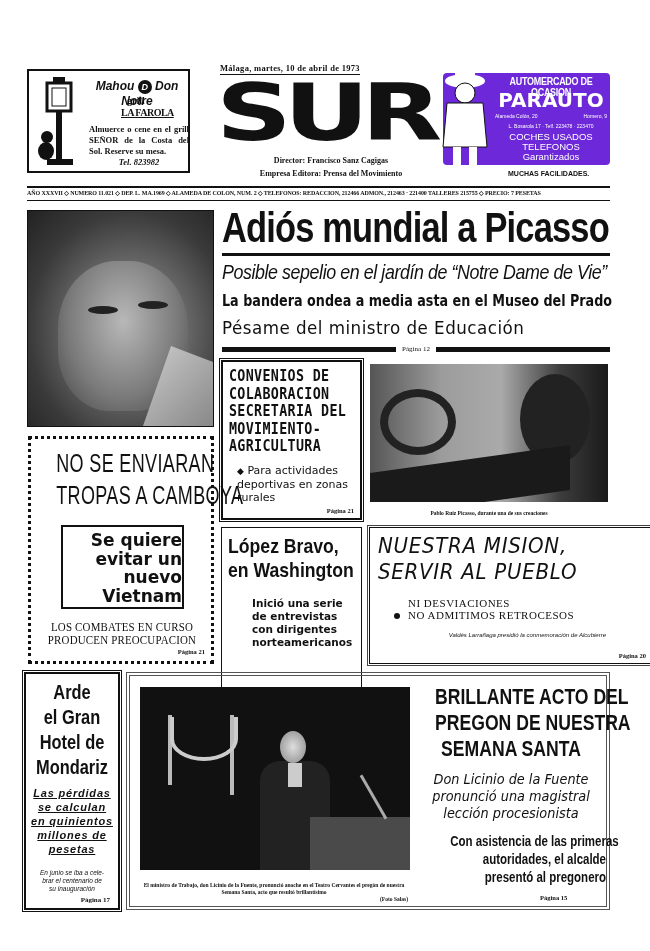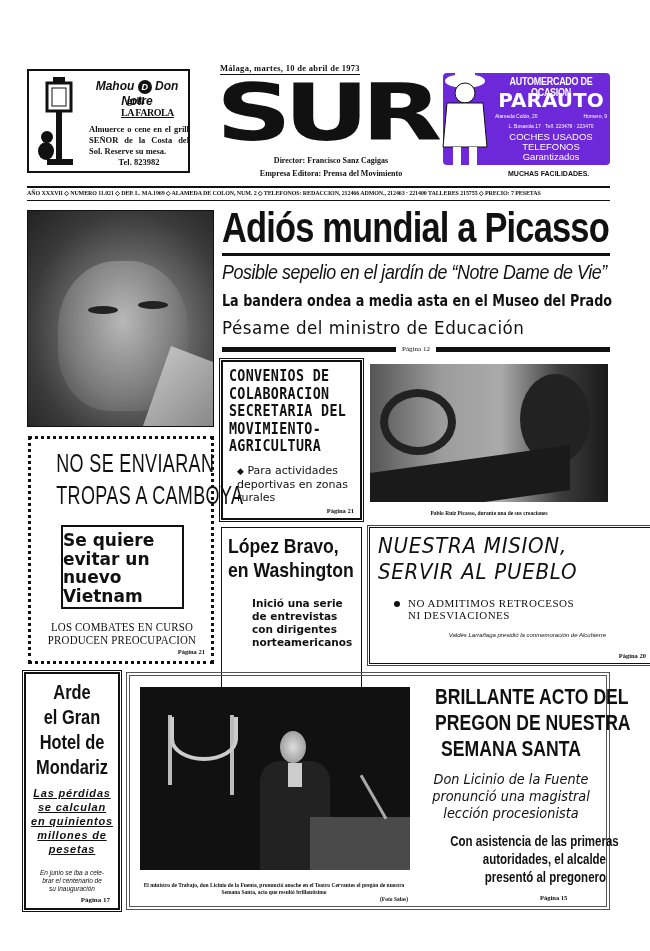--- a/index.html
+++ b/index.html
@@ -9,21 +9,21 @@
   }
   .abs { position: absolute; }
   
   .ad-left { left: 27px; top: 69px; width: 163px; height: 104px; border: 2px solid #111; box-sizing: border-box; }
   .ad-left .lamp { position: absolute; left: 8px; top: 4px; width: 44px; height: 92px; }
   .ad-left .brand { position: absolute; left: 58px; top: 8px; width: 100px; font: italic bold 12px "Liberation Sans", sans-serif; text-align: center; }
   .ad-left .brand .dot { display: inline-block; width: 14px; height: 14px; border-radius: 50%; background: #111; color: #fff; font-size: 9px; line-height: 14px; vertical-align: middle; }
   .ad-left .grill { position: absolute; left: 98px; top: 24px; font: bold 10px "Liberation Serif", serif; }
   .ad-left .farola { position: absolute; left: 92px; top: 36px; font: bold 10px "Liberation Serif", serif; letter-spacing: -0.5px; text-decoration: underline; }
   .ad-left .copy { position: absolute; left: 60px; top: 53px; width: 100px; font: bold 8.5px "Liberation Serif", serif; line-height: 11px; text-align: justify; }
-  .ad-left .tel { text-align: center; display: block; }
+  .ad-left .tel { text-align: center; display: block; font-style: italic; }
 
   .dateline { left: 220px; top: 63px; font: bold 8.5px "Liberation Serif", serif; letter-spacing: 0.3px; border-bottom: 1.5px solid #111; padding-bottom: 1px; }
   .logo { left: 216px; top: 78px; width: 222px; height: 70px; font: 900 78px "DejaVu Sans", sans-serif; letter-spacing: -6px; line-height: 70px; transform: scaleX(1.35); transform-origin: left center; color: #111; }
   .director { left: 220px; top: 154px; width: 222px; text-align: center; font: bold 8px "Liberation Serif", serif; line-height: 13px; }
 
   .ad-right { left: 443px; top: 73px; width: 167px; height: 92px; background: #6d28d9; color: #fff; border-radius: 4px; }
   .ad-right .clown { position: absolute; left: -2px; top: -4px; width: 52px; height: 110px; }
   .ad-right .t1 { position: absolute; left: 52px; top: 3px; width: 112px; font: bold 10px "Liberation Sans", sans-serif; text-align: center; letter-spacing: -0.3px; transform: scaleX(0.9); }
   .ad-right .t2 { position: absolute; left: 52px; top: 15px; width: 112px; font: 900 20px "DejaVu Sans", sans-serif; text-align: center; letter-spacing: 0px; }
   .ad-right .t3 { position: absolute; left: 52px; top: 40px; width: 112px; font: 5px "Liberation Sans", sans-serif; display: flex; justify-content: space-between; }
@@ -58,21 +58,21 @@
 
   .photo-art { left: 370px; top: 364px; width: 238px; height: 138px; background: linear-gradient(90deg, #555 0%, #9c9c9c 30%, #aaa 55%, #3c3c3c 80%, #1a1a1a 100%); overflow: hidden; }
   .photo-art .blob1 { position: absolute; left: 10px; top: 25px; width: 60px; height: 50px; border-radius: 50%; border: 8px solid #222; }
   .photo-art .blob2 { position: absolute; left: 150px; top: 10px; width: 70px; height: 90px; border-radius: 50%; background: #222; }
   .photo-art .arm { position: absolute; left: 0; top: 95px; width: 200px; height: 45px; background: #1a1a1a; transform: skewY(-8deg); }
   .caption-art { left: 370px; top: 510px; width: 238px; text-align: center; font: bold 5.5px "Liberation Serif", serif; }
 
   
   .box-cam { left: 28px; top: 436px; width: 186px; height: 228px; box-sizing: border-box; border: 3px dotted #111; }
   .box-cam .h { position: absolute; left: 0; top: 8px; width: 180px; text-align: center; font: 25px "Liberation Sans", sans-serif; line-height: 32px; transform: scaleX(0.72); transform-origin: center top; white-space: nowrap; letter-spacing: 0.5px; }
-  .box-cam .inner { position: absolute; left: 30px; top: 86px; width: 123px; height: 84px; border: 2px solid #111; box-sizing: border-box; text-align: left; font: bold 17px "DejaVu Sans", sans-serif; line-height: 18.5px; padding-top: 4px; }
+  .box-cam .inner { position: absolute; left: 30px; top: 86px; width: 123px; height: 84px; border: 2px solid #111; box-sizing: border-box; text-align: right; font: bold 17px "DejaVu Sans", sans-serif; line-height: 18.5px; padding-top: 4px; }
   .box-cam .foot { position: absolute; left: 2px; top: 182px; width: 178px; text-align: center; font: 11.5px "Liberation Serif", serif; line-height: 13px; letter-spacing: 0.2px; transform: scaleX(0.95); }
   .box-cam .pg { position: absolute; right: 6px; bottom: 6px; font: bold 6.5px "Liberation Serif", serif; }
 
   
   .box-lopez { left: 221px; top: 527px; width: 141px; height: 170px; border: 1.5px solid #111; box-sizing: border-box; }
   .box-lopez .h { position: absolute; left: 6px; top: 6px; width: 130px; font: bold 21px "Liberation Sans", sans-serif; line-height: 24px; transform: scaleX(0.84); transform-origin: left top; white-space: nowrap; }
   .box-lopez .b { position: absolute; left: 30px; top: 69px; width: 110px; font: bold 10.5px "DejaVu Sans", sans-serif; line-height: 13px; font-weight: 600; }
   .box-lopez .pg { position: absolute; right: 6px; bottom: 3px; font: bold 6.5px "Liberation Serif", serif; }
 
   
@@ -240,22 +240,22 @@
   </div>
   <div class="pg">Página 21</div>
 </div>
 
 <div class="abs box-mision">
   <div class="h">
     <div>NUESTRA MISION,</div>
     <div>SERVIR AL PUEBLO</div>
   </div>
   <div class="b">
+    <div style="padding-left:14px;">NI DESVIACIONES</div>
     <div><span class="bul"></span><span>NO ADMITIMOS RETROCESOS</span></div>
-    <div style="padding-left:14px;">NI DESVIACIONES</div>
   </div>
   <div class="sub">Valdés Larrañaga presidió la conmemoración de Alcubierre</div>
   <div class="pg">Página 20</div>
 </div>
 
 <div class="abs box-mond">
   <div class="h">
     <div>Arde</div>
     <div>el Gran</div>
     <div>Hotel de</div>

